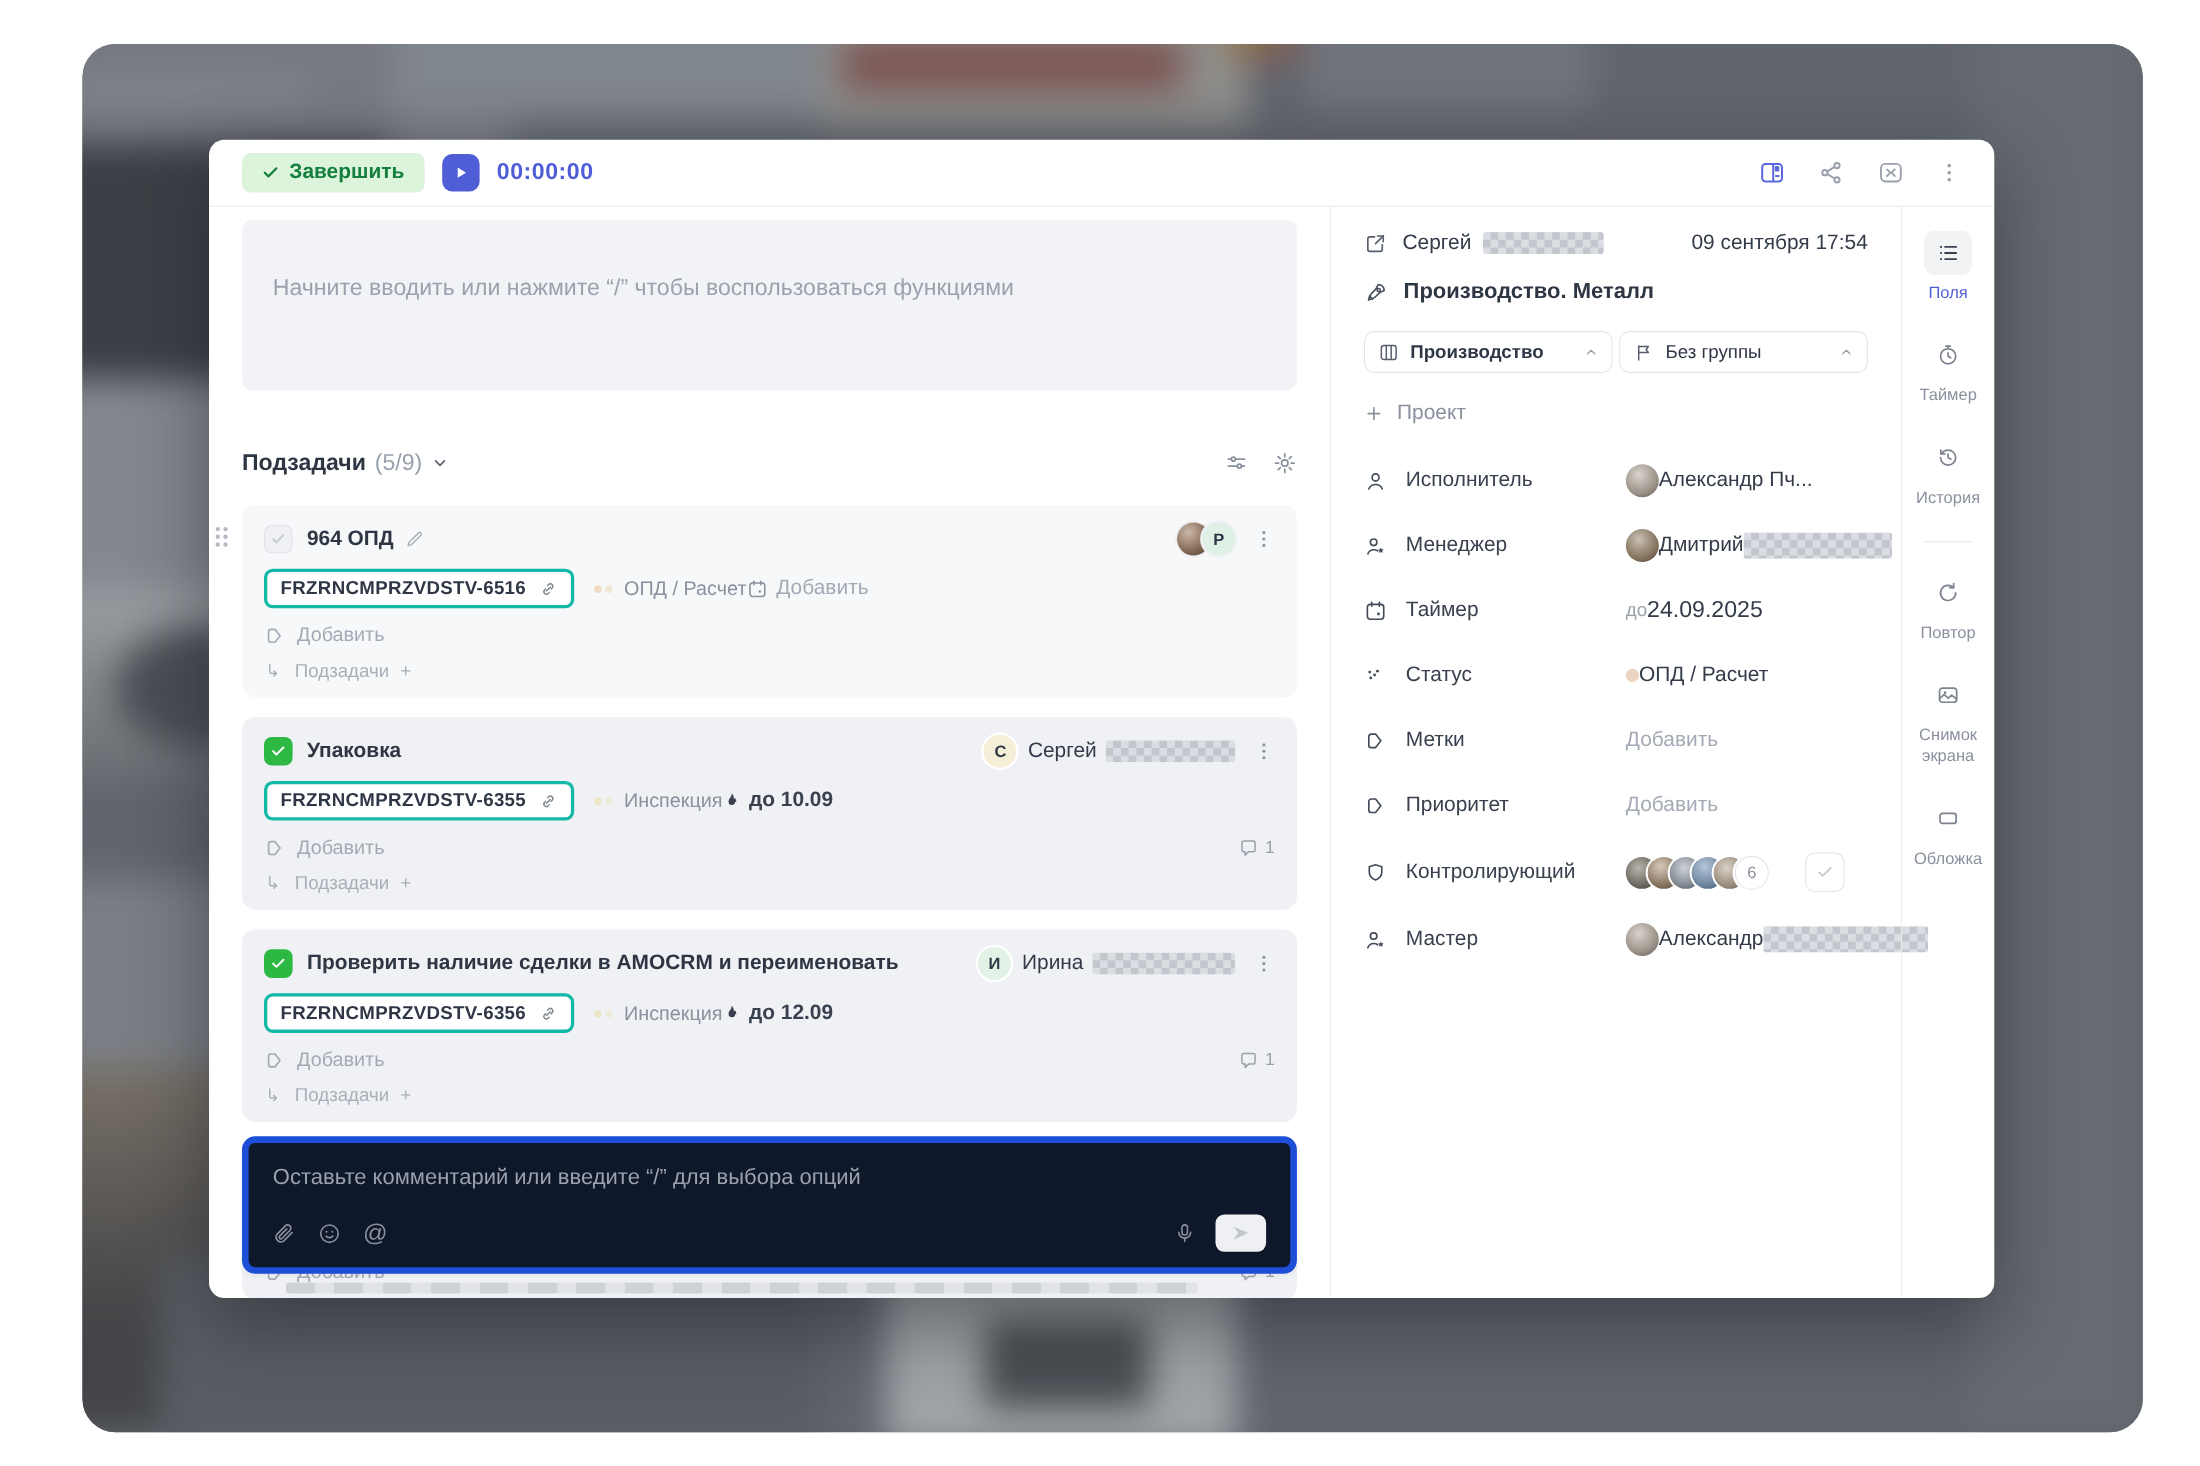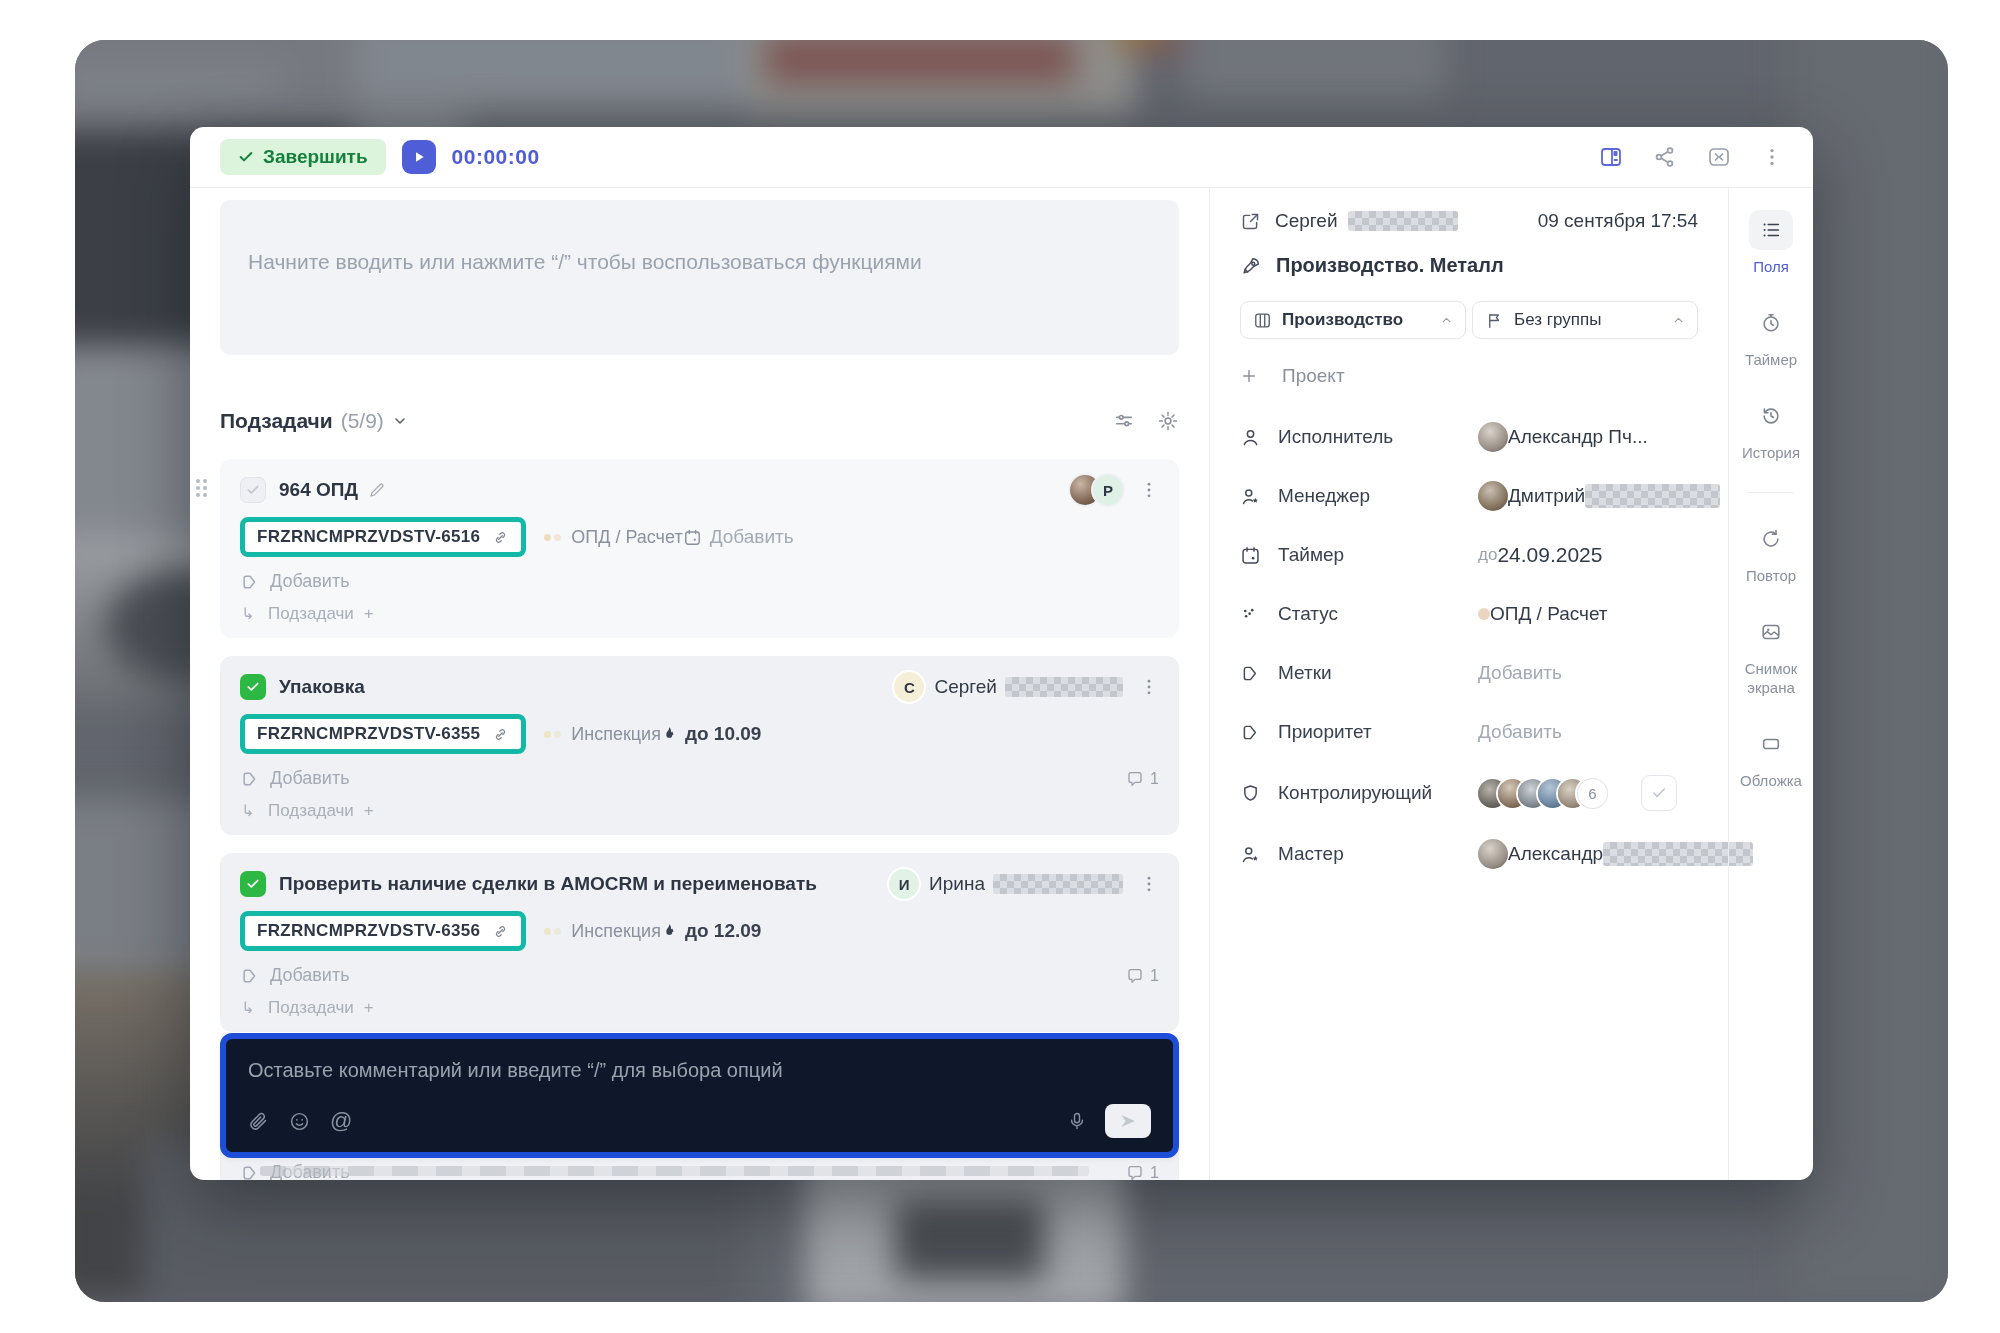--- a/index.html
+++ b/index.html
@@ -57,21 +57,21 @@
   .c-row{display:flex;align-items:center;}
   .c-row .sp{flex:1;}
   .chk{width:26px;height:26px;border-radius:7px;flex:0 0 26px;display:flex;align-items:center;justify-content:center;margin-right:13px;}
   .chk.off{background:#EFF0F3;border:1px solid #E1E3E8;color:#C3C8CF;box-sizing:border-box;}
   .chk.on{background:#2DB844;color:#fff;}
   .c-title{font-size:19px;font-weight:700;color:#2E3644;}
   .pencil{margin-left:10px;color:#A6ACB6;}
   .kebab{color:#8A919E;margin-left:16px;cursor:pointer;display:flex;}
   .c-row2{margin-top:12px;display:flex;align-items:center;}
   .id-pill{
-    display:flex;align-items:center;gap:12px;background:#fff;border:5px solid #14b8a6;border-radius:8px;
+    display:flex;align-items:center;gap:12px;background:#fff;border:3px solid #14b8a6;border-radius:8px;
     padding:5px 12px;font-size:17px;font-weight:700;color:#2F3747;letter-spacing:.3px;
   }
   .id-pill .lnk{color:#7E8590;display:flex;}
   .st-dots{margin:0 10px 0 18px;display:flex;gap:3px;}
   .st-dots i{width:7px;height:7px;border-radius:50%;background:#EBD3AE;opacity:.75;}
   .st-name{font-size:18px;color:#8A919E;}
   .due{display:flex;align-items:center;gap:8px;font-size:19px;font-weight:600;color:#39414F;}
   .due.placeholder{color:#A3AAB5;font-weight:400;}
   .due .cal{color:#8A919E;display:flex;}
   .c-row3{margin-top:14px;display:flex;align-items:center;color:#A3AAB5;font-size:18px;gap:10px;}
@@ -110,21 +110,21 @@
   .d-title{display:flex;align-items:center;margin-top:22px;font-size:20px;font-weight:600;color:#2E3644;gap:14px;}
   .d-title .ic{color:#464E5C;display:flex;}
   .dd-row{display:flex;gap:6px;margin-top:24px;}
   .dd{
     flex:1;display:flex;align-items:center;gap:10px;border:1px solid #E3E5E9;border-radius:9px;
     padding:8px 12px;font-size:17px;color:#2F3747;background:#fff;cursor:pointer;
   }
   .dd b{font-weight:700;}
   .dd .ic{color:#565E6C;display:flex;}
   .dd .car{margin-left:auto;color:#9AA0AB;font-size:13px;}
-  .proj-add{display:flex;align-items:center;gap:24px;color:#8A919E;font-size:19px;margin:26px 0 34px;cursor:pointer;}
+  .proj-add{display:flex;align-items:center;gap:12px;color:#8A919E;font-size:19px;margin:26px 0 34px;cursor:pointer;}
   .f-row{display:flex;align-items:center;margin-bottom:27px;min-height:32px;}
   .f-label{width:238px;flex:0 0 238px;display:flex;align-items:center;gap:17px;font-size:19px;color:#39414F;}
   .f-label .ic{color:#434B59;display:flex;}
   .f-value{display:flex;align-items:center;font-size:19px;color:#333B49;flex:1;}
   .f-value.muted{color:#A3AAB5;}
   .dot-status{width:12px;height:12px;border-radius:50%;background:#EBD5C0;}
   .sel{
     display:flex;align-items:center;border:1px solid #E3E5E9;border-radius:9px;padding:8px 14px;
     color:#9AA2AE;font-size:18px;width:225px;cursor:pointer;background:#fff;
   }

